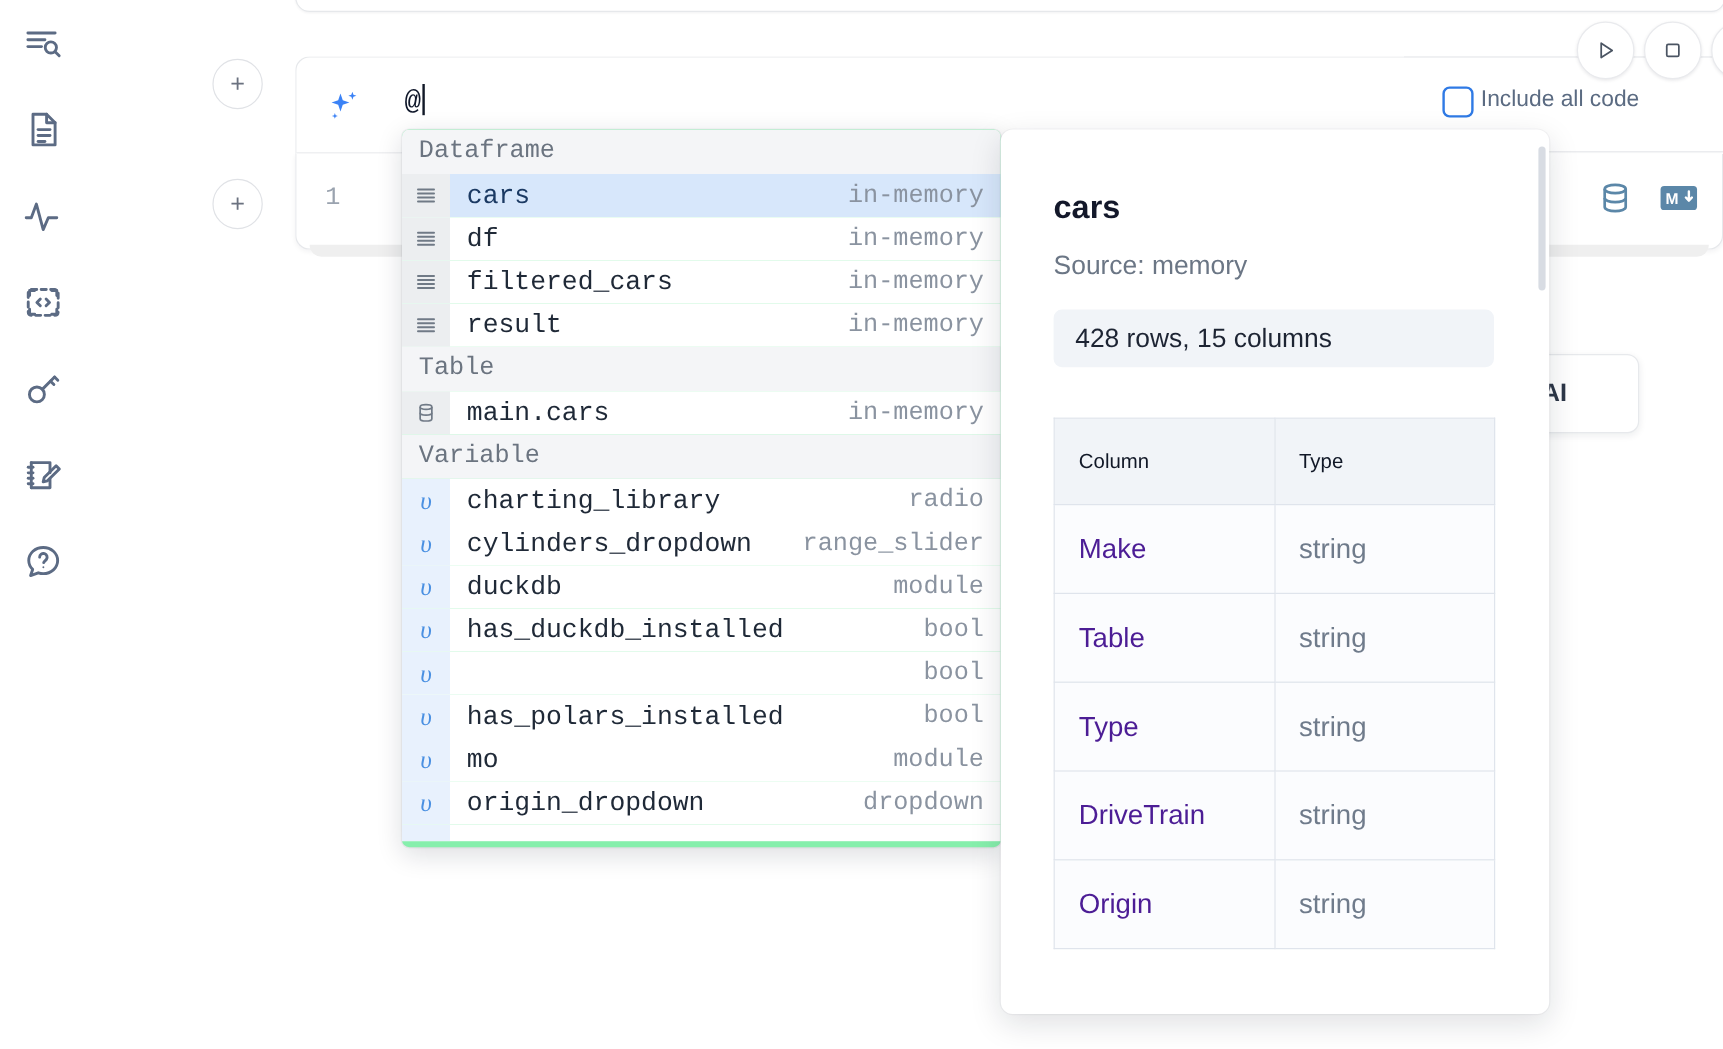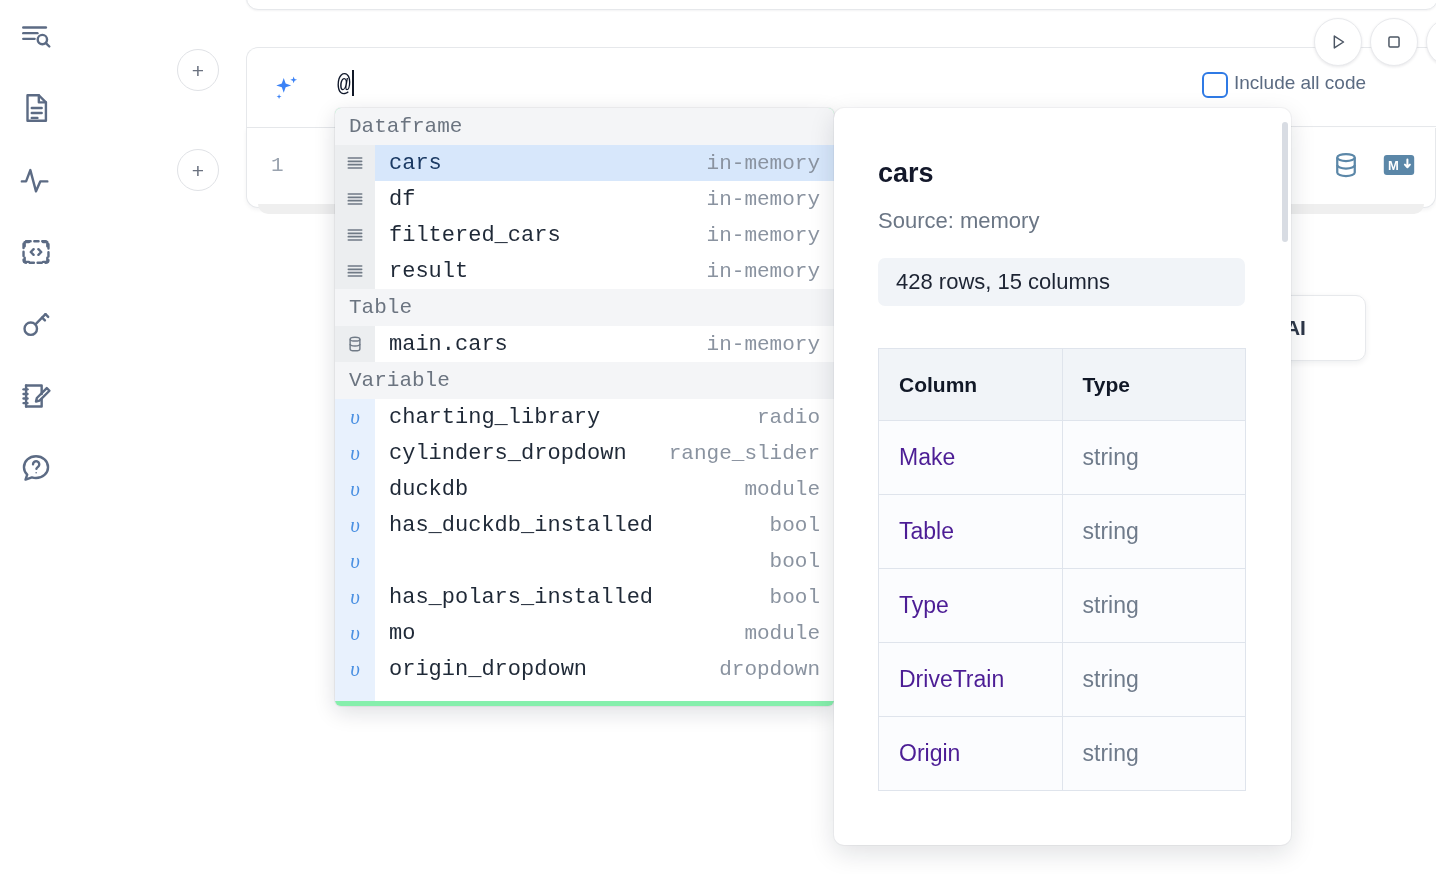--- a/index.html
+++ b/index.html
@@ -306,22 +306,22 @@
   }
   .detail-table th, .detail-table td {
     border: 1px solid #dfe4ec;
     text-align: left;
     box-sizing: border-box;
   }
   .detail-table th {
     height: 72px;
     background: #f1f4f8;
     padding-left: 20px;
-    font-size: 21px;
-    font-weight: 700;
+    font-size: 17px;
+    font-weight: 400;
     color: #111827;
   }
   .detail-table td {
     height: 74px;
     padding-left: 20px;
     font-size: 23px;
     background: #fbfcfe;
   }
   .detail-table td.col-name {
     font-family: Liberation Sans, sans-serif;

